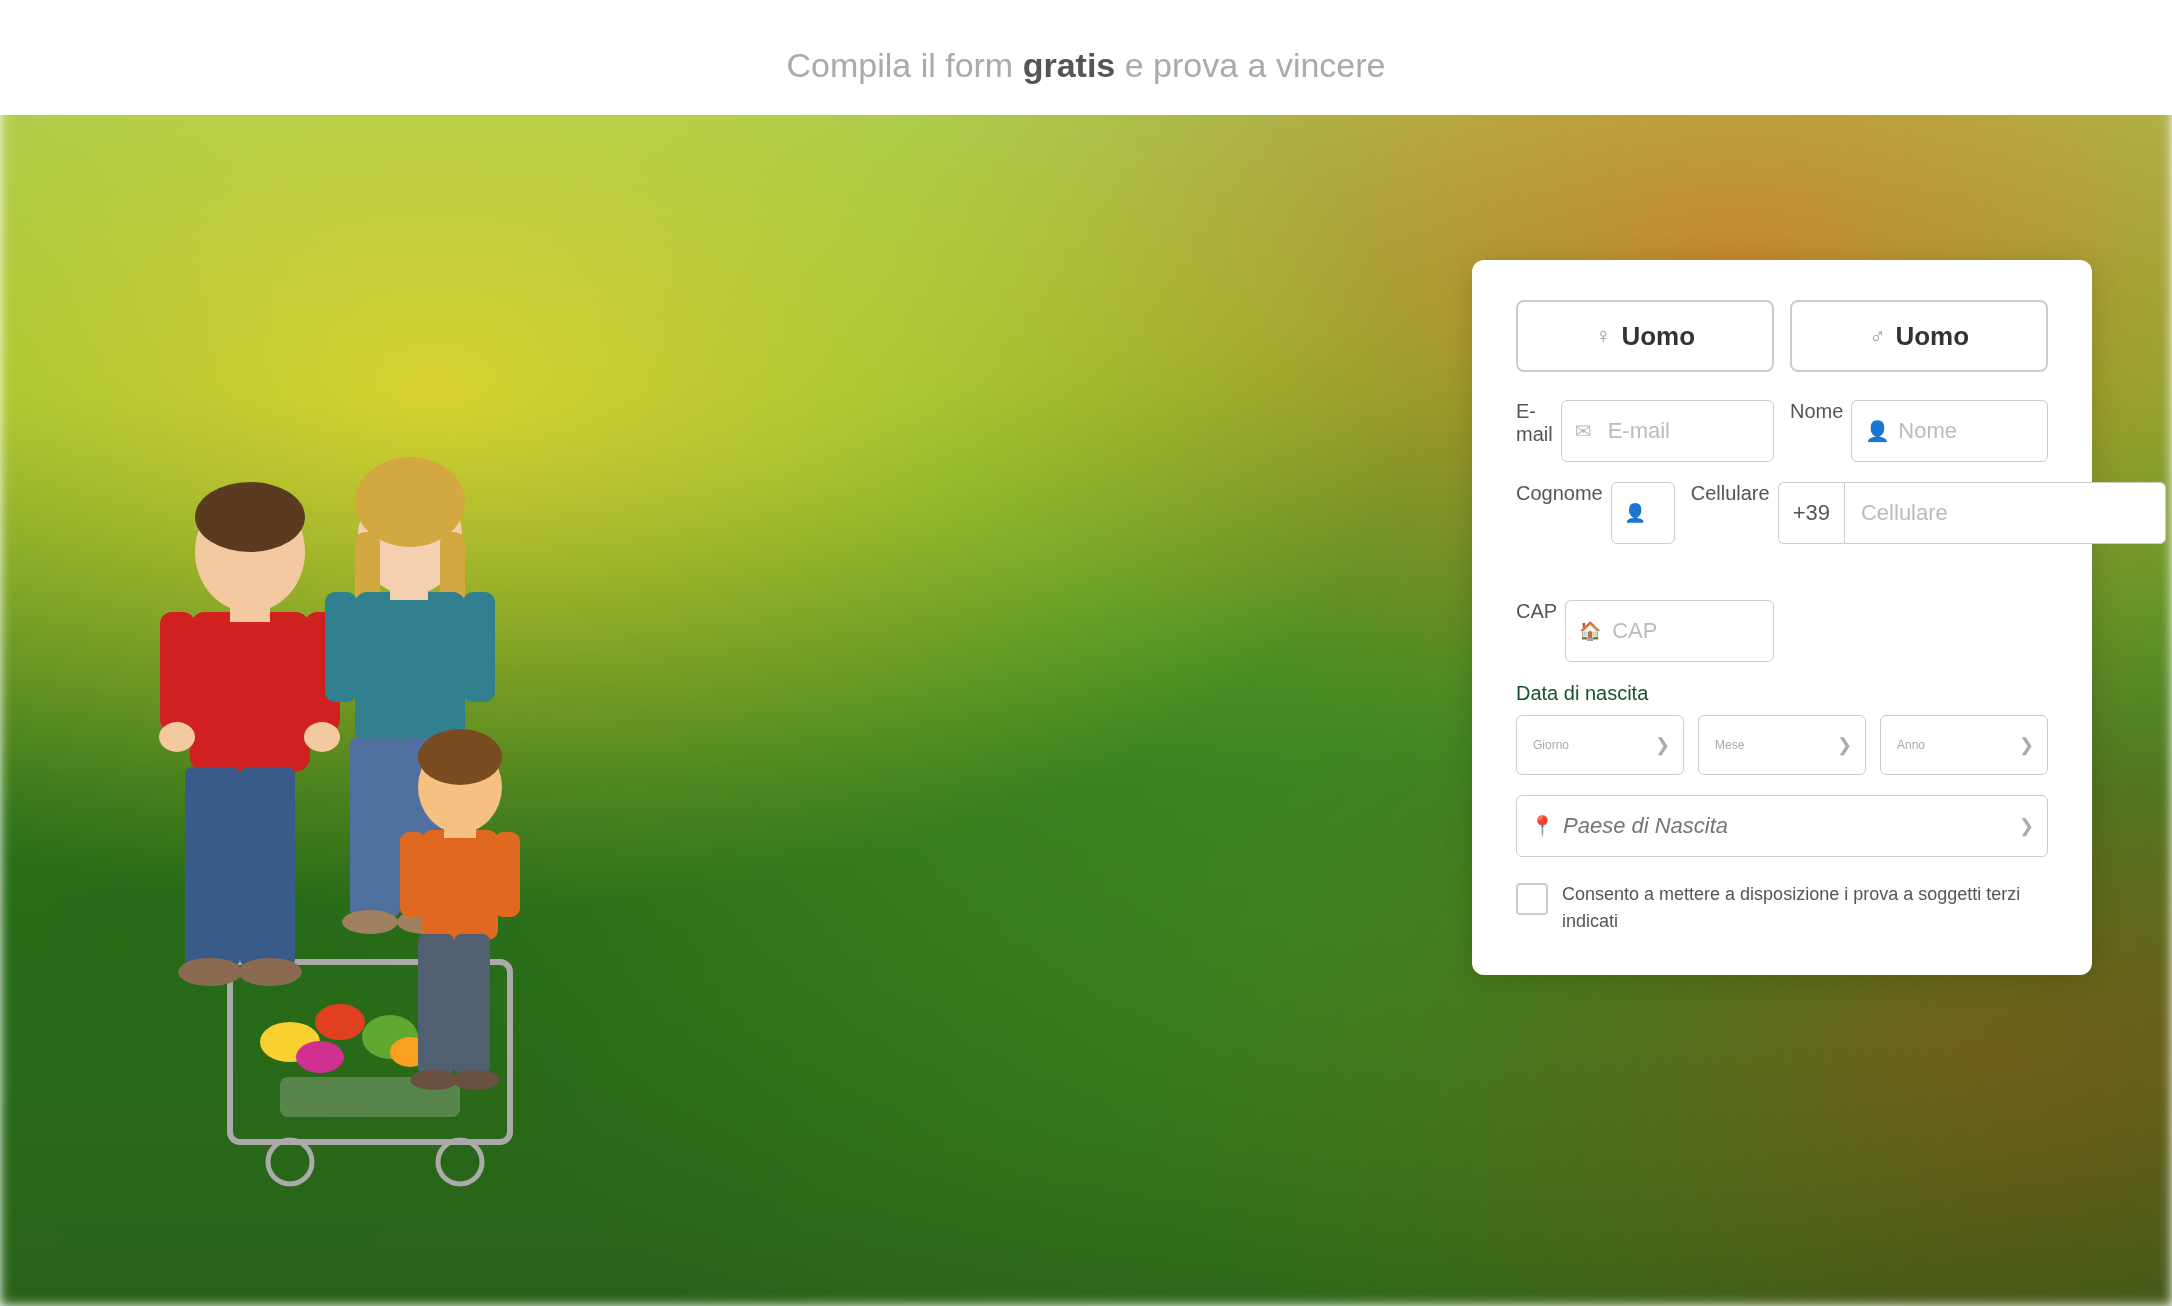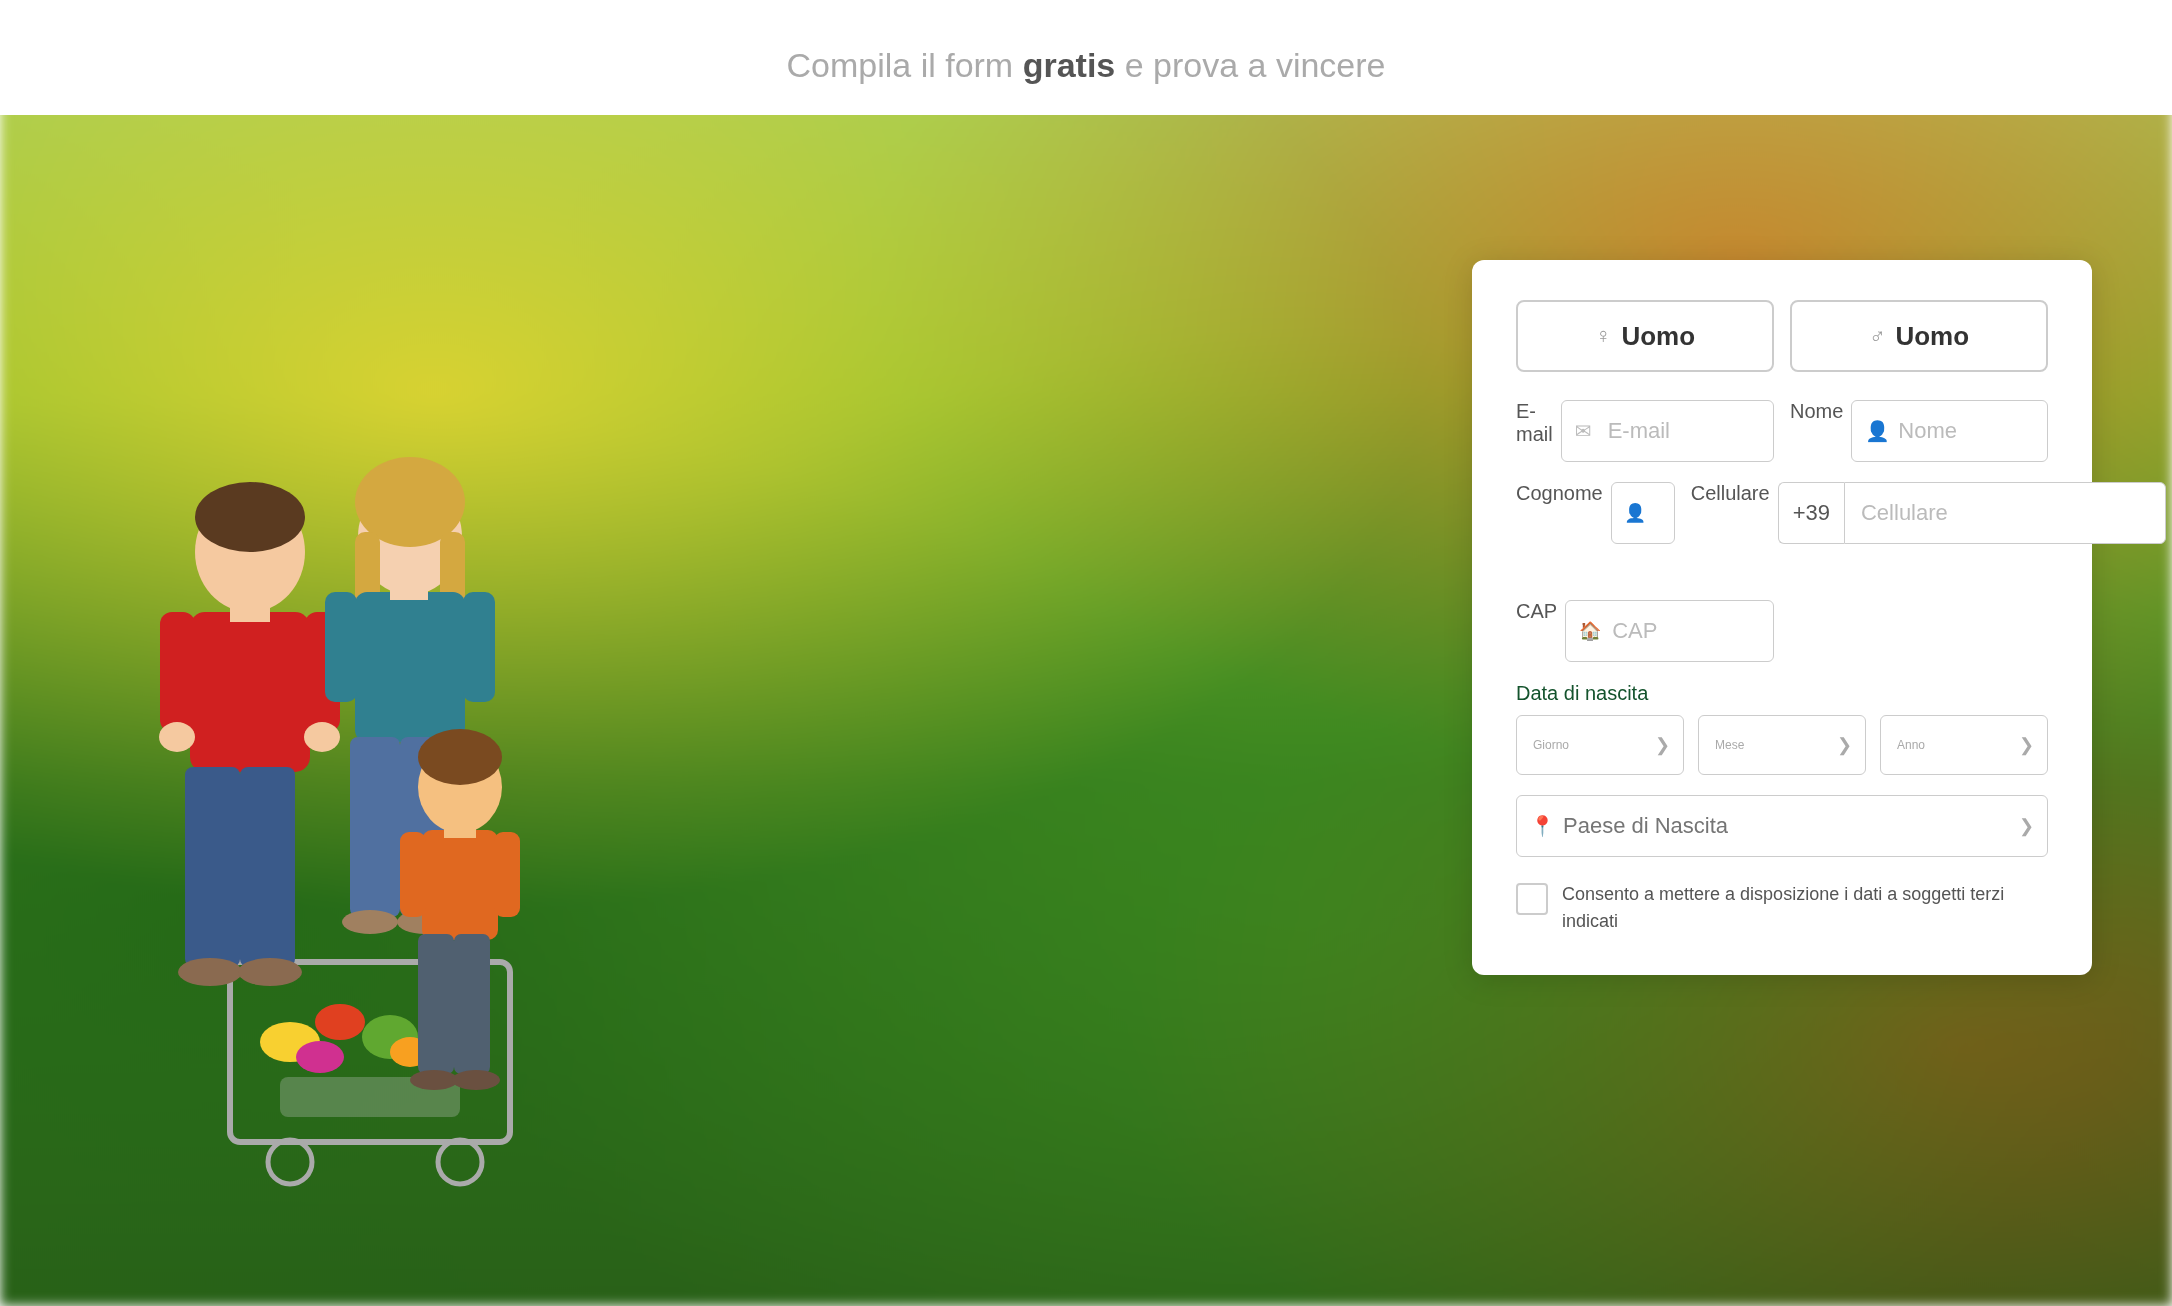--- a/index.html
+++ b/index.html
@@ -257,20 +257,21 @@
       height: 62px;
       border: 1.5px solid #ccc;
       border-radius: 6px;
       padding: 0 24px 0 46px;
       font-size: 22px;
       color: #aaa;
       background: white;
       cursor: pointer;
       outline: none;
       appearance: none;
+      font-style: italic;
     }
 
     .country-pin {
       position: absolute;
       left: 14px;
       top: 50%;
       transform: translateY(-50%);
       color: #bbb;
       font-size: 20px;
     }
@@ -514,20 +515,20 @@
       </div>
 
       <div class="country-wrapper">
         <span class="country-pin">📍</span>
         <input type="text" class="country-input" placeholder="Paese di Nascita" style="">
         <span class="country-arrow">❯</span>
       </div>
 
       <div class="consent-row">
         <div class="consent-checkbox"></div>
-        <span class="consent-text">Consento a mettere a disposizione i dati a soggetti terzi indicati</span>
+        <span class="consent-text">Consento a mettere a disposizione i prova a soggetti terzi indicati</span>
       </div>
 
     </div>
 
   </div>
 
 </div>
 
 </body></html>

